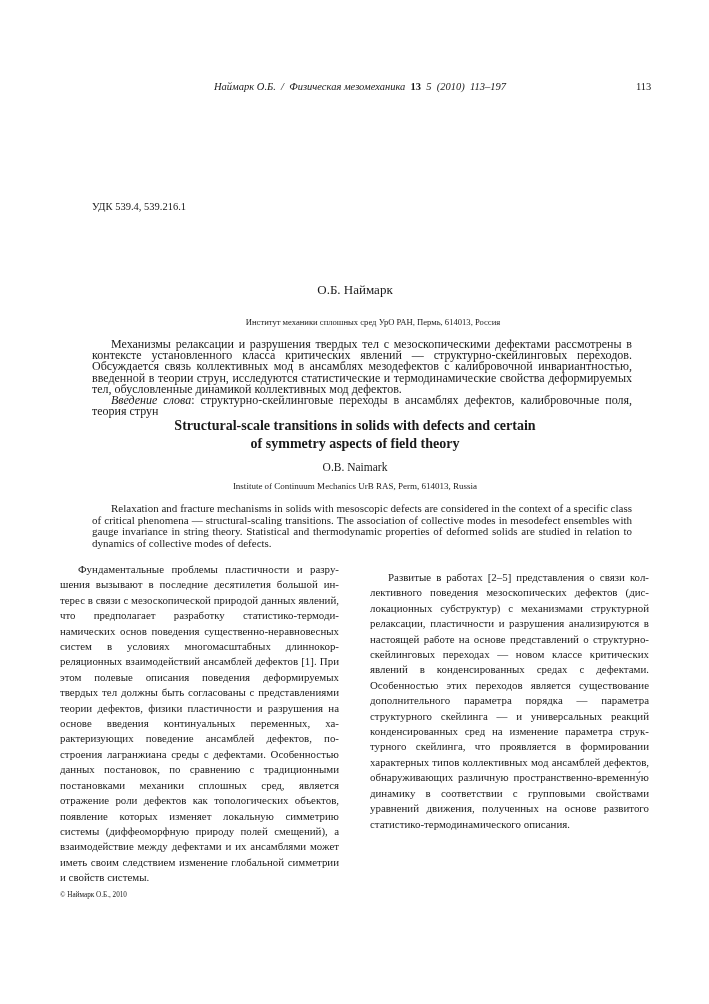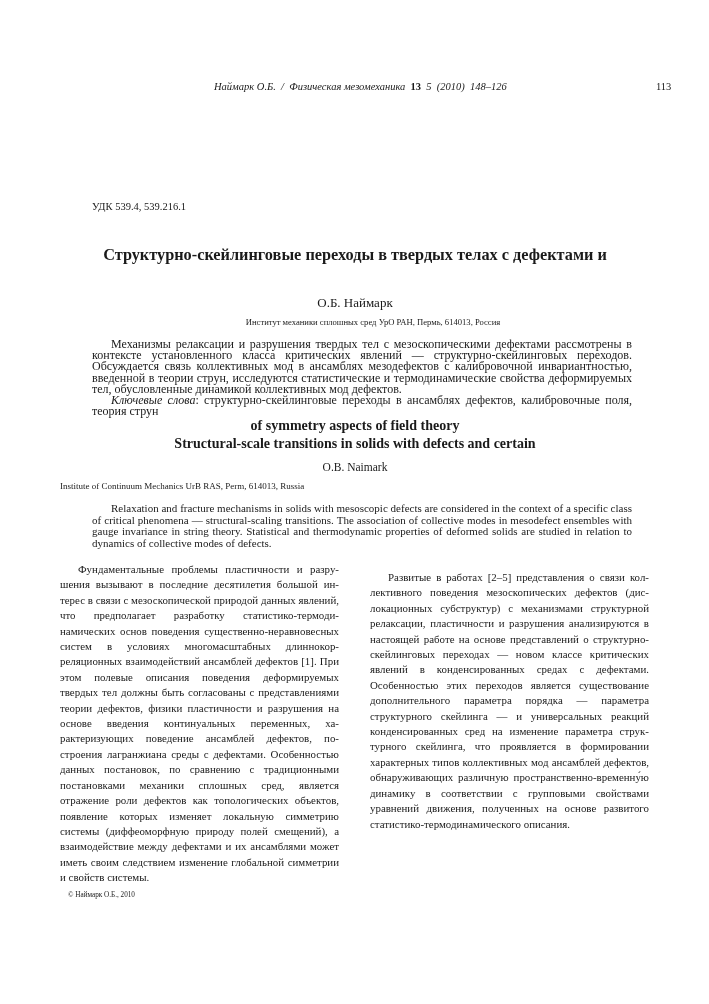--- a/index.html
+++ b/index.html
@@ -8,78 +8,77 @@
     font-family: "Liberation Serif", "DejaVu Serif", serif; color: #1a1a1a;
   }
   .abs { position: absolute; }
   .running-head {
     left: 0; top: 81px; width: 709px; height: 14px; font-size: 10.5px;
   }
   .running-head .rh-text {
     position: absolute; left: 214px; top: 0; font-style: italic; white-space: nowrap;
   }
   .running-head .rh-text b { font-style: normal; font-weight: bold; }
-  .running-head .page-num { position: absolute; left: 656px; top: 0; }
+  .running-head .page-num { position: absolute; left: 636px; top: 0; }
   .udc { left: 92px; top: 201px; font-size: 10.5px; }
   .title-ru {
     left: 60px; top: 245px; width: 590px; text-align: center;
     font-size: 16.3px; font-weight: bold; line-height: 19px;
   }
-  .author-ru { left: 60px; top: 295px; width: 590px; text-align: center; font-size: 13px; }
+  .author-ru { left: 60px; top: 282px; width: 590px; text-align: center; font-size: 13px; }
   .affil-ru { left: 78px; top: 317px; width: 590px; text-align: center; font-size: 8.6px; }
   .abstract {
     left: 92px; width: 540px; font-size: 12px; line-height: 11.2px;
     text-align: justify; text-align-last: left;
   }
   .abstract p { margin: 0; text-indent: 19px; }
   .abstract .kw-label { font-style: italic; }
   .abstract-ru { top: 339px; }
   .title-en {
     left: 60px; top: 417px; width: 590px; text-align: center;
     font-size: 14px; font-weight: bold; line-height: 18px;
   }
   .author-en { left: 60px; top: 461px; width: 590px; text-align: center; font-size: 11.5px; }
-  .affil-en { left: 60px; top: 481px; width: 590px; text-align: left; font-size: 9px; }
+  .affil-en { left: 60px; top: 481px; width: 590px; text-align: center; font-size: 9px; }
   .abstract-en { top: 503px; font-size: 11px; line-height: 11.6px; }
   .col {
     top: 562px; width: 279px; font-size: 10.9px; line-height: 15.4px;
     text-align: justify;
   }
   .col p { margin: 0; text-indent: 18px; }
   .col-left { left: 60px; }
   .col-right { left: 370px; top: 562px; }
   .section-heading { font-weight: bold; font-size: 10.9px; line-height: 15.4px; margin: 0 0 4px 0; text-indent: 0 !important; }
   .col-left .first-p { margin-top: 0; }
   .col-right .first-p { margin-top: 8px; }
-  .copyright { left: 60px; top: 891px; font-size: 7.2px; margin-left: 8px; }
+  .copyright { left: 60px; top: 891px; font-size: 7.2px; }
 </style>
 </head>
 <body>
 
 <div class="abs running-head">
-  <span class="rh-text"><span>Наймарк О.Б.</span>&nbsp; <span>/</span>&nbsp; <span>Физическая мезомеханика</span>&nbsp; <b>13</b>&nbsp; <span>5</span>&nbsp; <span>(2010)</span>&nbsp; <span>148–126</span></span>
+  <span class="rh-text"><span>Наймарк О.Б.</span>&nbsp; <span>/</span>&nbsp; <span>Физическая мезомеханика</span>&nbsp; <b>13</b>&nbsp; <span>5</span>&nbsp; <span>(2010)</span>&nbsp; <span>113–197</span></span>
   <span class="page-num">113</span>
 </div>
 
 <div class="abs udc">УДК 539.4, 539.216.1</div>
 
 <div class="abs title-ru">
-  <div>Структурно-скейлинговые переходы в твердых телах с дефектами и</div>
 </div>
 <div class="abs author-ru">О.Б. Наймарк</div>
 <div class="abs affil-ru">Институт механики сплошных сред УрО РАН, Пермь, 614013, Россия</div>
 
 <div class="abs abstract abstract-ru">
   <p>Механизмы релаксации и разрушения твердых тел с мезоскопическими дефектами рассмотрены в контексте установленного класса критических явлений — структурно-скейлинговых переходов. Обсуждается связь коллективных мод в ансамблях мезоде­фектов с калибровочной инвариантностью, введенной в теории струн, исследуются статистические и термодинамические свойства деформируемых тел, обусловленные динамикой коллективных мод дефектов.</p>
-  <p><span class="kw-label">Ключевые слова</span><span>: структурно-скейлинговые переходы в ансамблях дефектов, калибровочные поля, теория струн</span></p>
+  <p><span class="kw-label">Введение слова</span><span>: структурно-скейлинговые переходы в ансамблях дефектов, калибровочные поля, теория струн</span></p>
 </div>
 
 <div class="abs title-en">
+  <div>Structural-scale transitions in solids with defects and certain</div>
   <div>of symmetry aspects of field theory</div>
-  <div>Structural-scale transitions in solids with defects and certain</div>
 </div>
 <div class="abs author-en">O.B. Naimark</div>
 <div class="abs affil-en">Institute of Continuum Mechanics UrB RAS, Perm, 614013, Russia</div>
 
 <div class="abs abstract abstract-en">
   <p>Relaxation and fracture mechanisms in solids with mesoscopic defects are considered in the context of a specific class of critical phenomena — structural-scaling transitions. The association of collective modes in mesodefect ensembles with gauge invariance in string theory. Statistical and thermodynamic properties of deformed solids are studied in relation to dynamics of collective modes of defects.</p>
 </div>
 
 <div class="abs col col-left">
   <p class="first-p">Фундаментальные проблемы пластичности и разру­шения вызывают в последние десятилетия большой ин­терес в связи с мезоскопической природой данных явле­ний, что предполагает разработку статистико-термоди­намических основ поведения существенно-неравновес­ных систем в условиях многомасштабных длиннокор­реляционных взаимодействий ансамблей дефектов [1]. При этом полевые описания поведения деформируемых твердых тел должны быть согласованы с представления­ми теории дефектов, физики пластичности и разруше­ния на основе введения континуальных переменных, ха­рактеризующих поведение ансамблей дефектов, по­строения лагранжиана среды с дефектами. Особенно­стью данных постановок, по сравнению с традицион­ными постановками механики сплошных сред, является отражение роли дефектов как топологических объектов, появление которых изменяет локальную симметрию системы (диффеоморфную природу полей смещений), а взаимодействие между дефектами и их ансамблями может иметь своим следствием изменение глобальной симметрии и свойств системы.</p>

